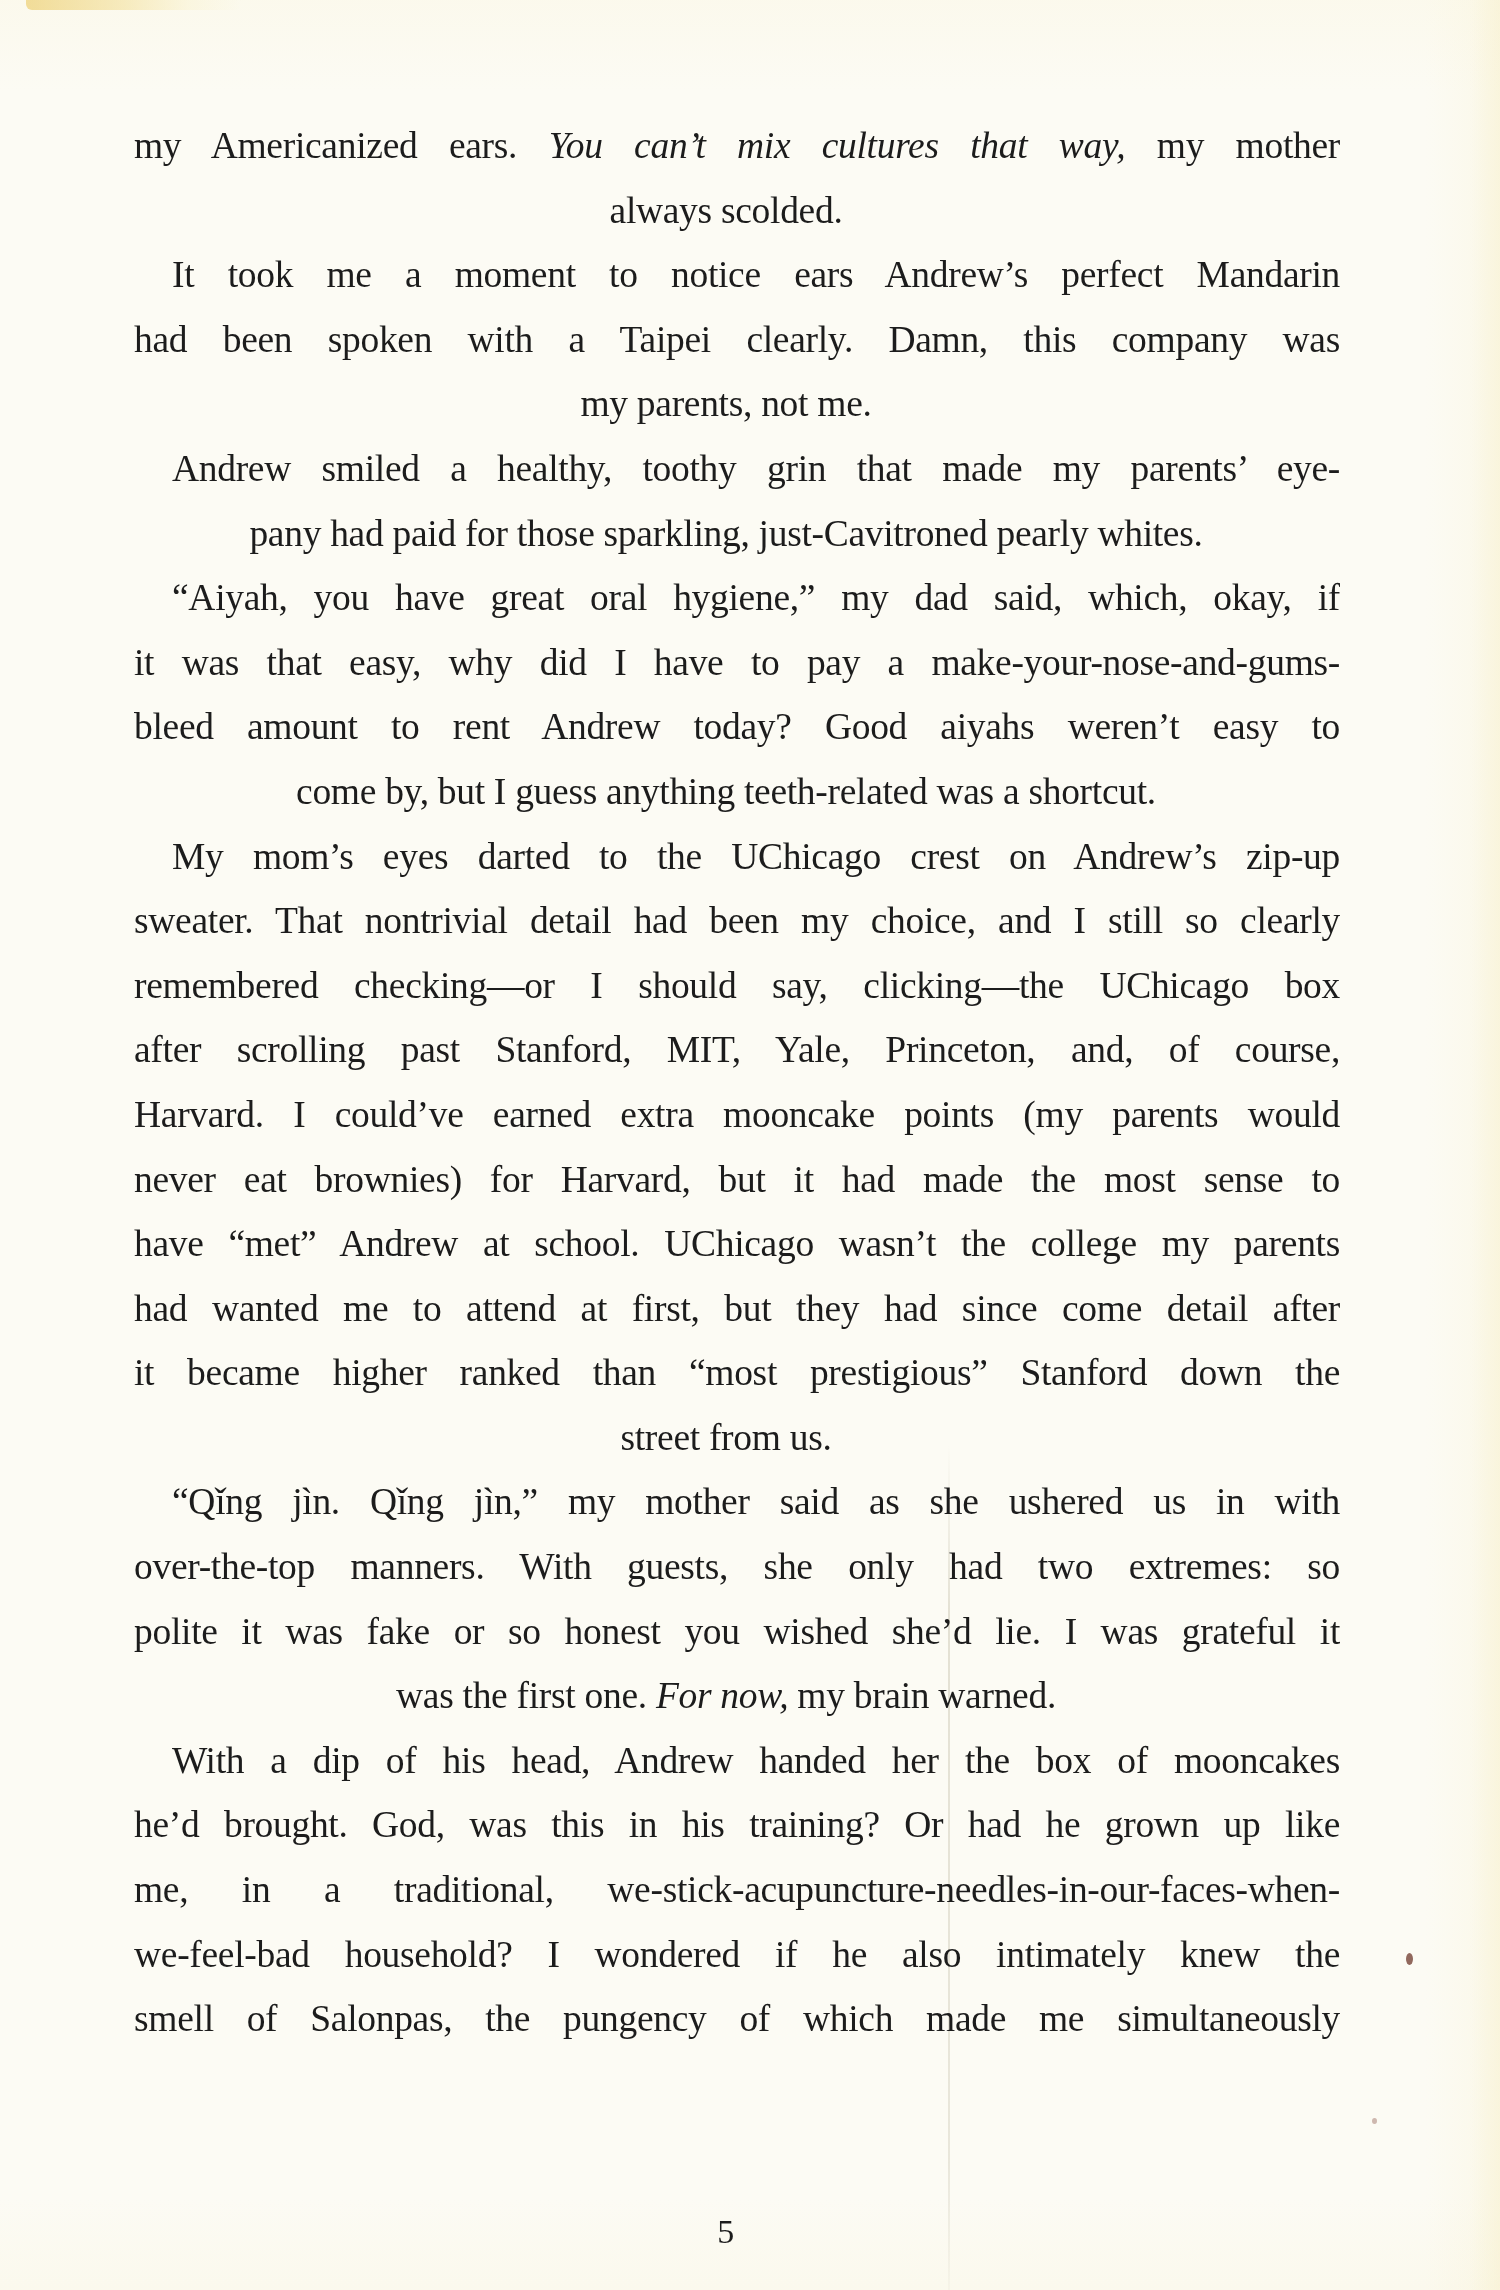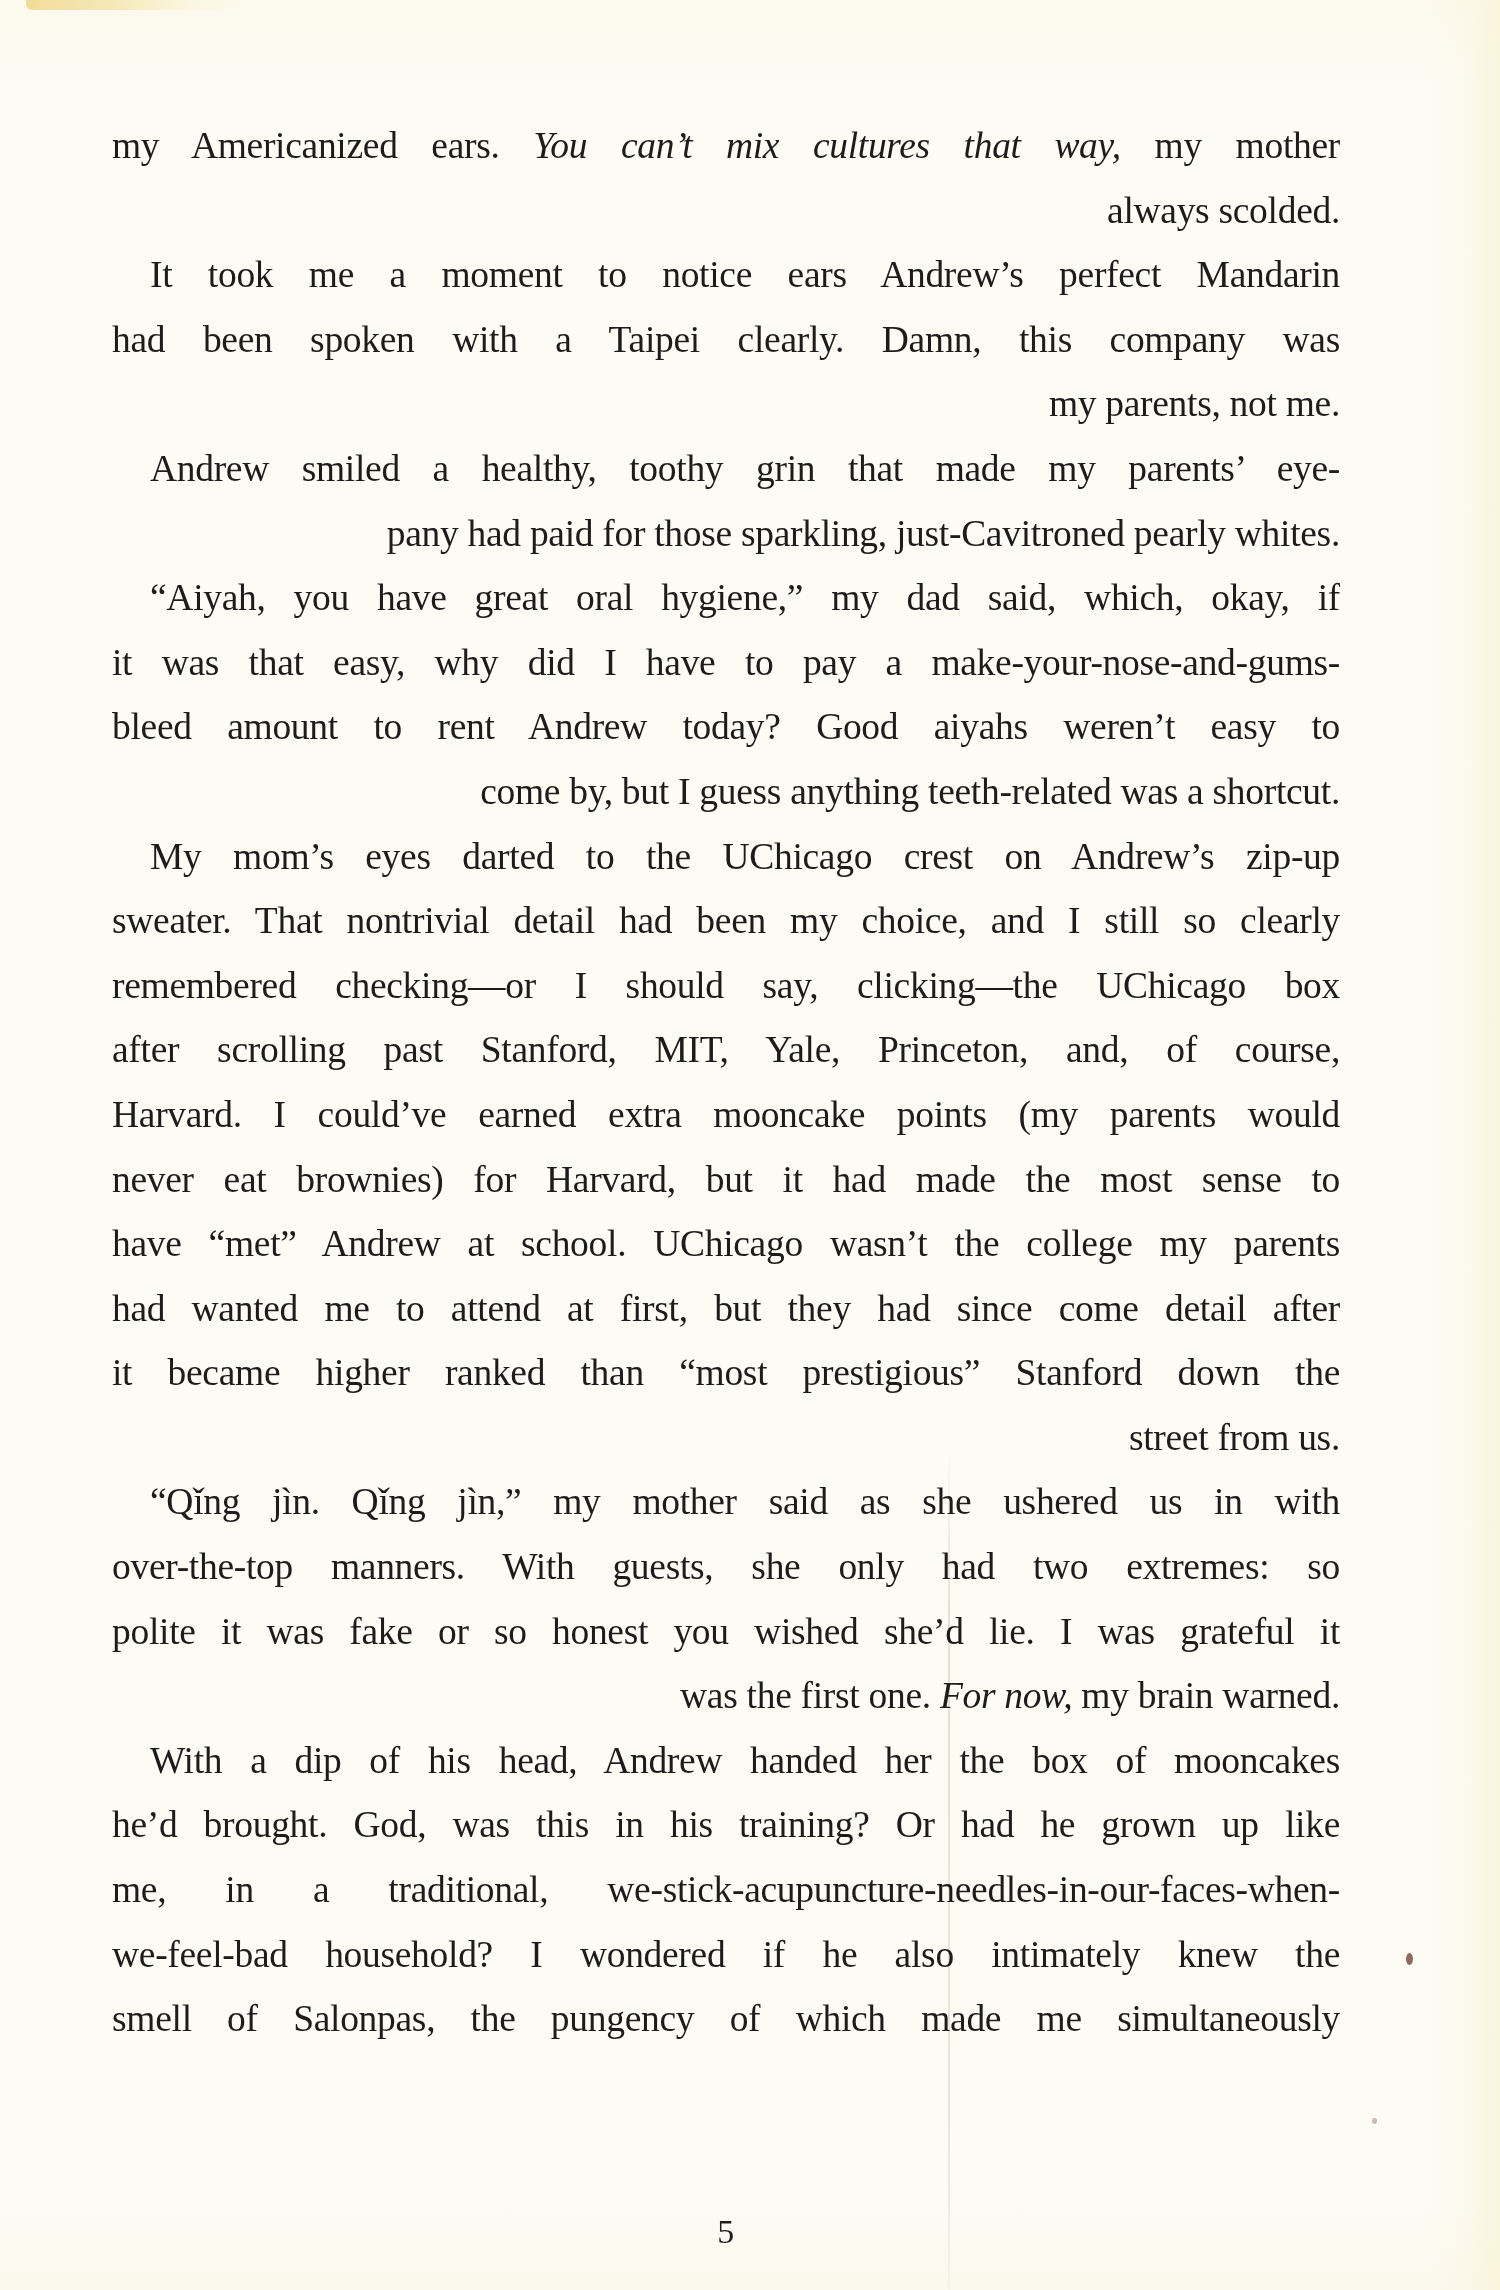--- a/index.html
+++ b/index.html
@@ -47,27 +47,28 @@
   .speck2{left:1372px;top:2118px;width:5px;height:6px;background:rgba(150,102,90,0.45);}
 
   .text-block{
     position:absolute;left:112px;top:114px;width:1228px;
   }
   .line{
     font-size:37.5px;
     line-height:64.6px;
     height:64.6px;
     letter-spacing:-0.3px;
-    text-align:right;
+    text-align:center;
     overflow:hidden;
     white-space:normal;
   }
   .line.just{
     text-align:justify;
     text-align-last:justify;
+    margin-left:22px;
   }
   .line.ind{ text-indent:38px; }
   .it{ font-style:italic; }
 
   .folio{
     position:absolute;left:112px;top:2212px;width:1228px;
     text-align:center;
     font-size:34px;line-height:40px;
     letter-spacing:0.5px;
   }

